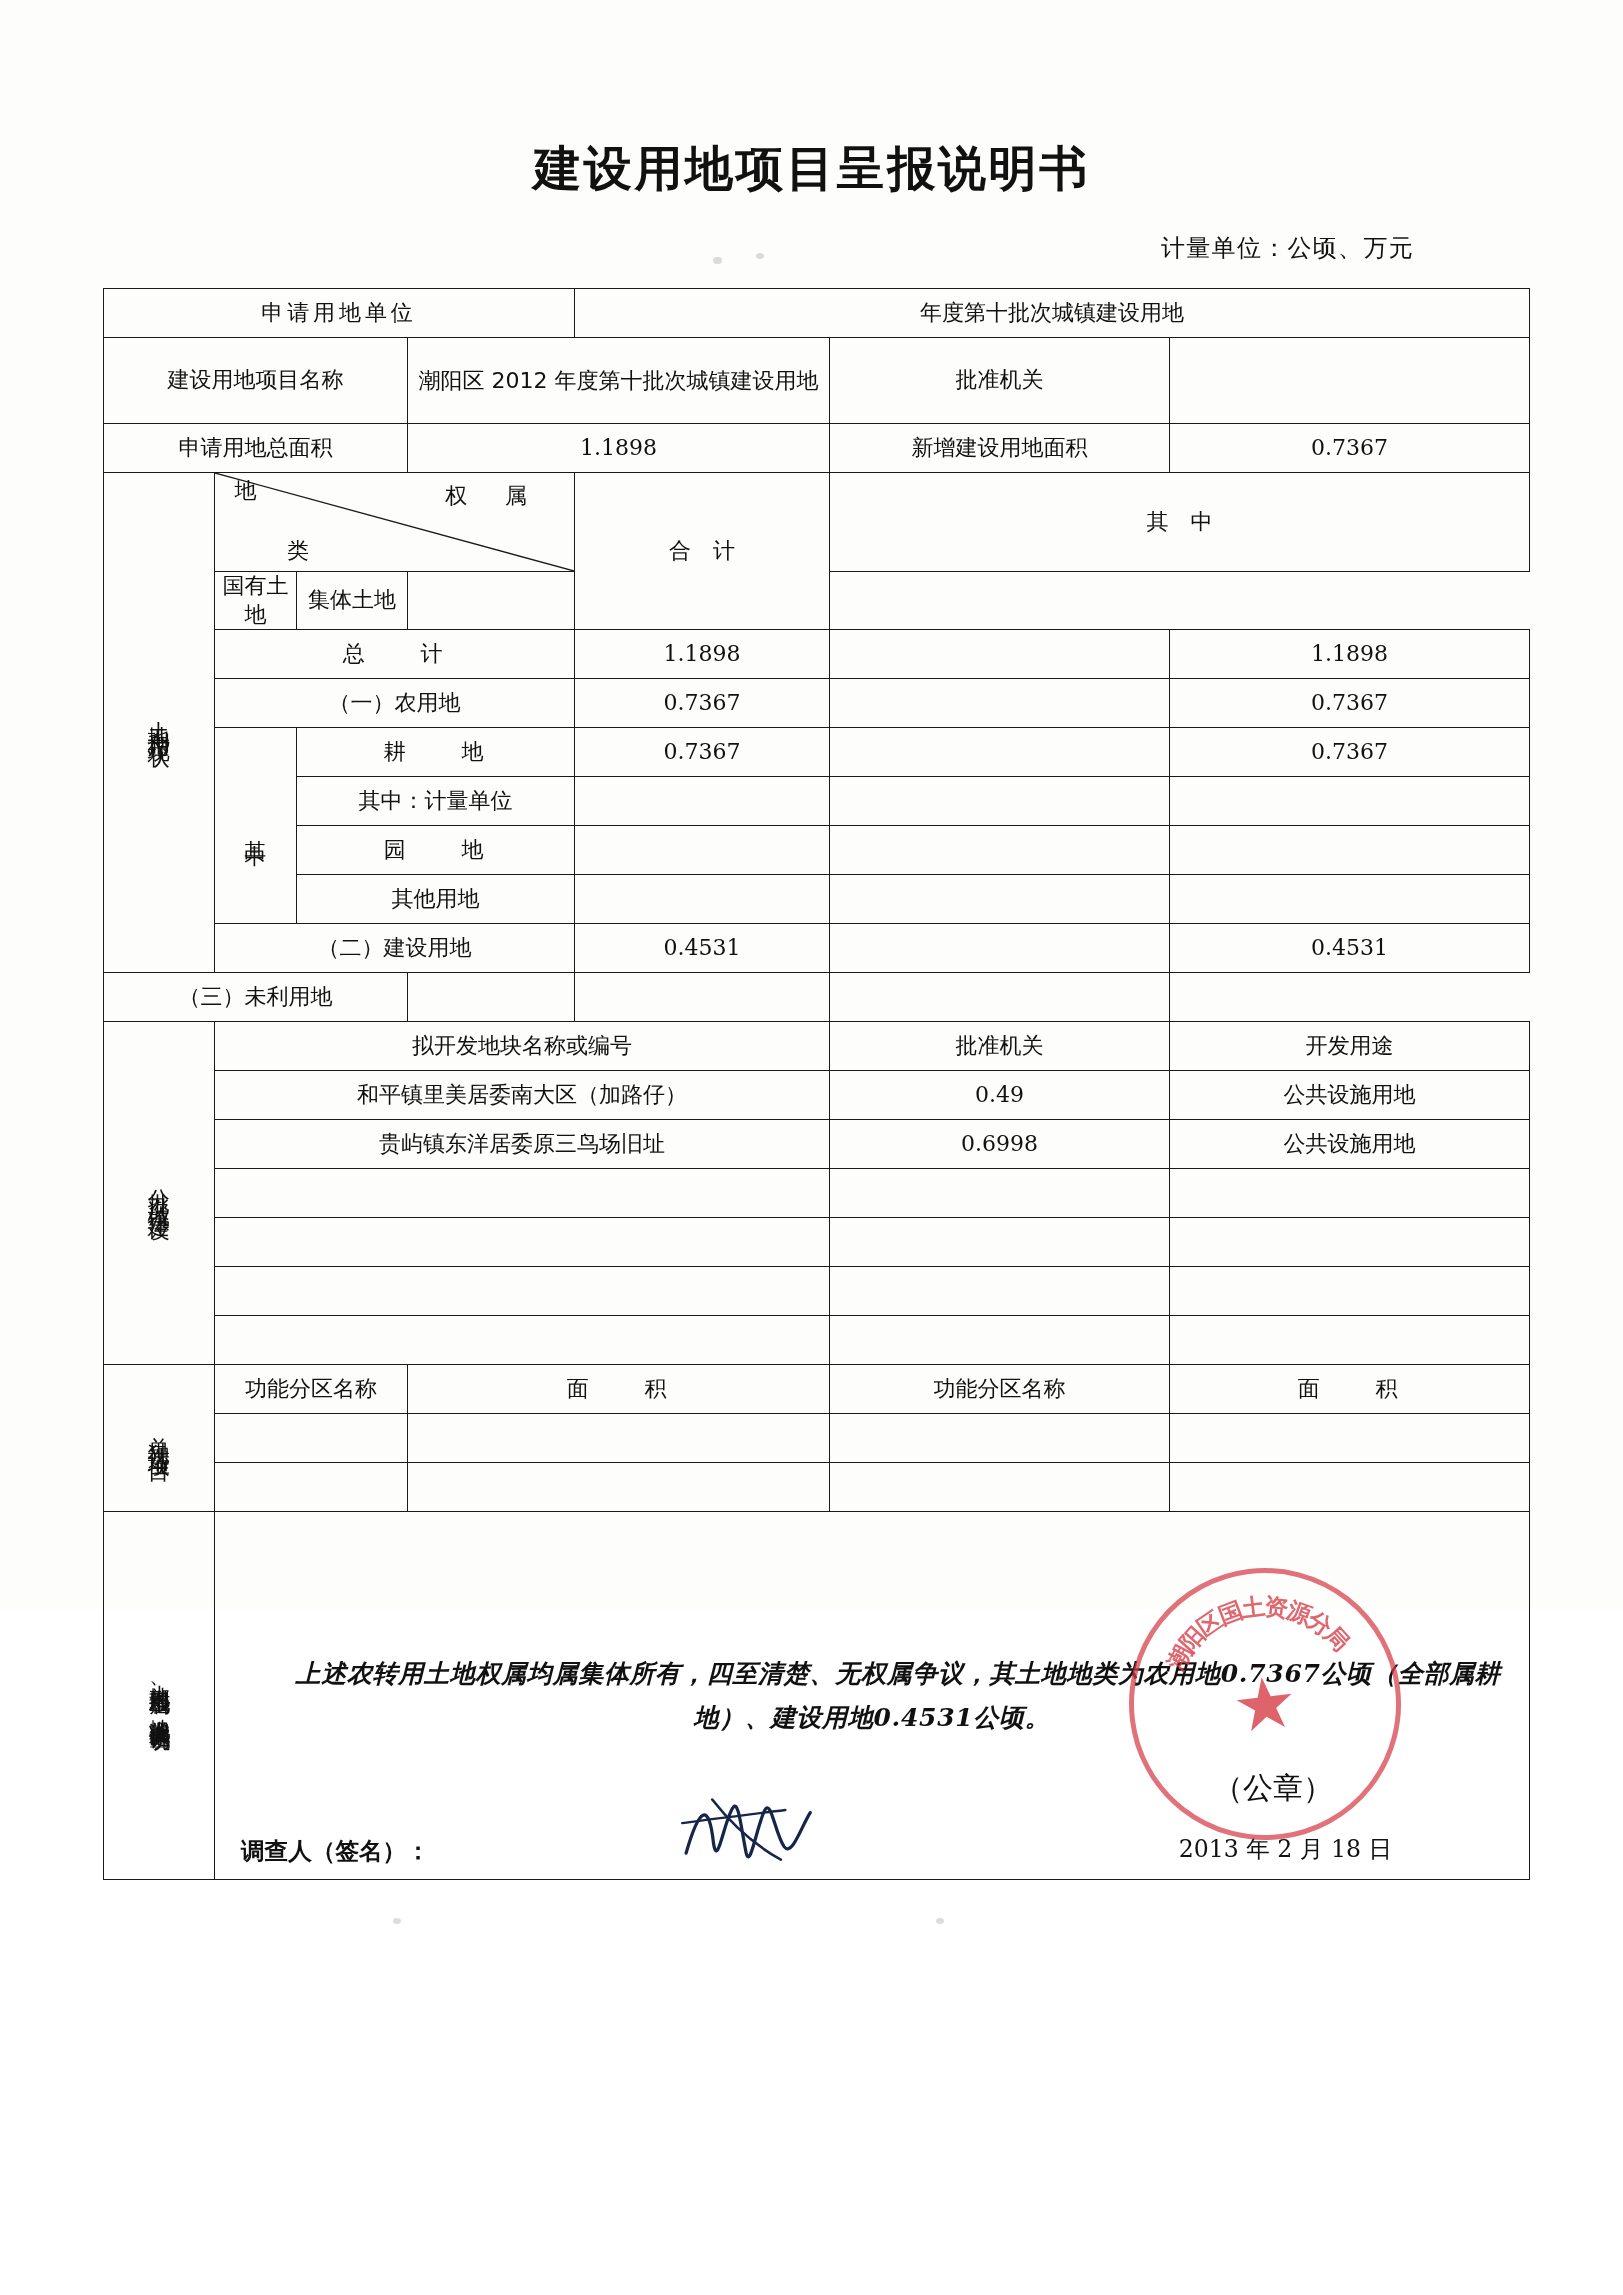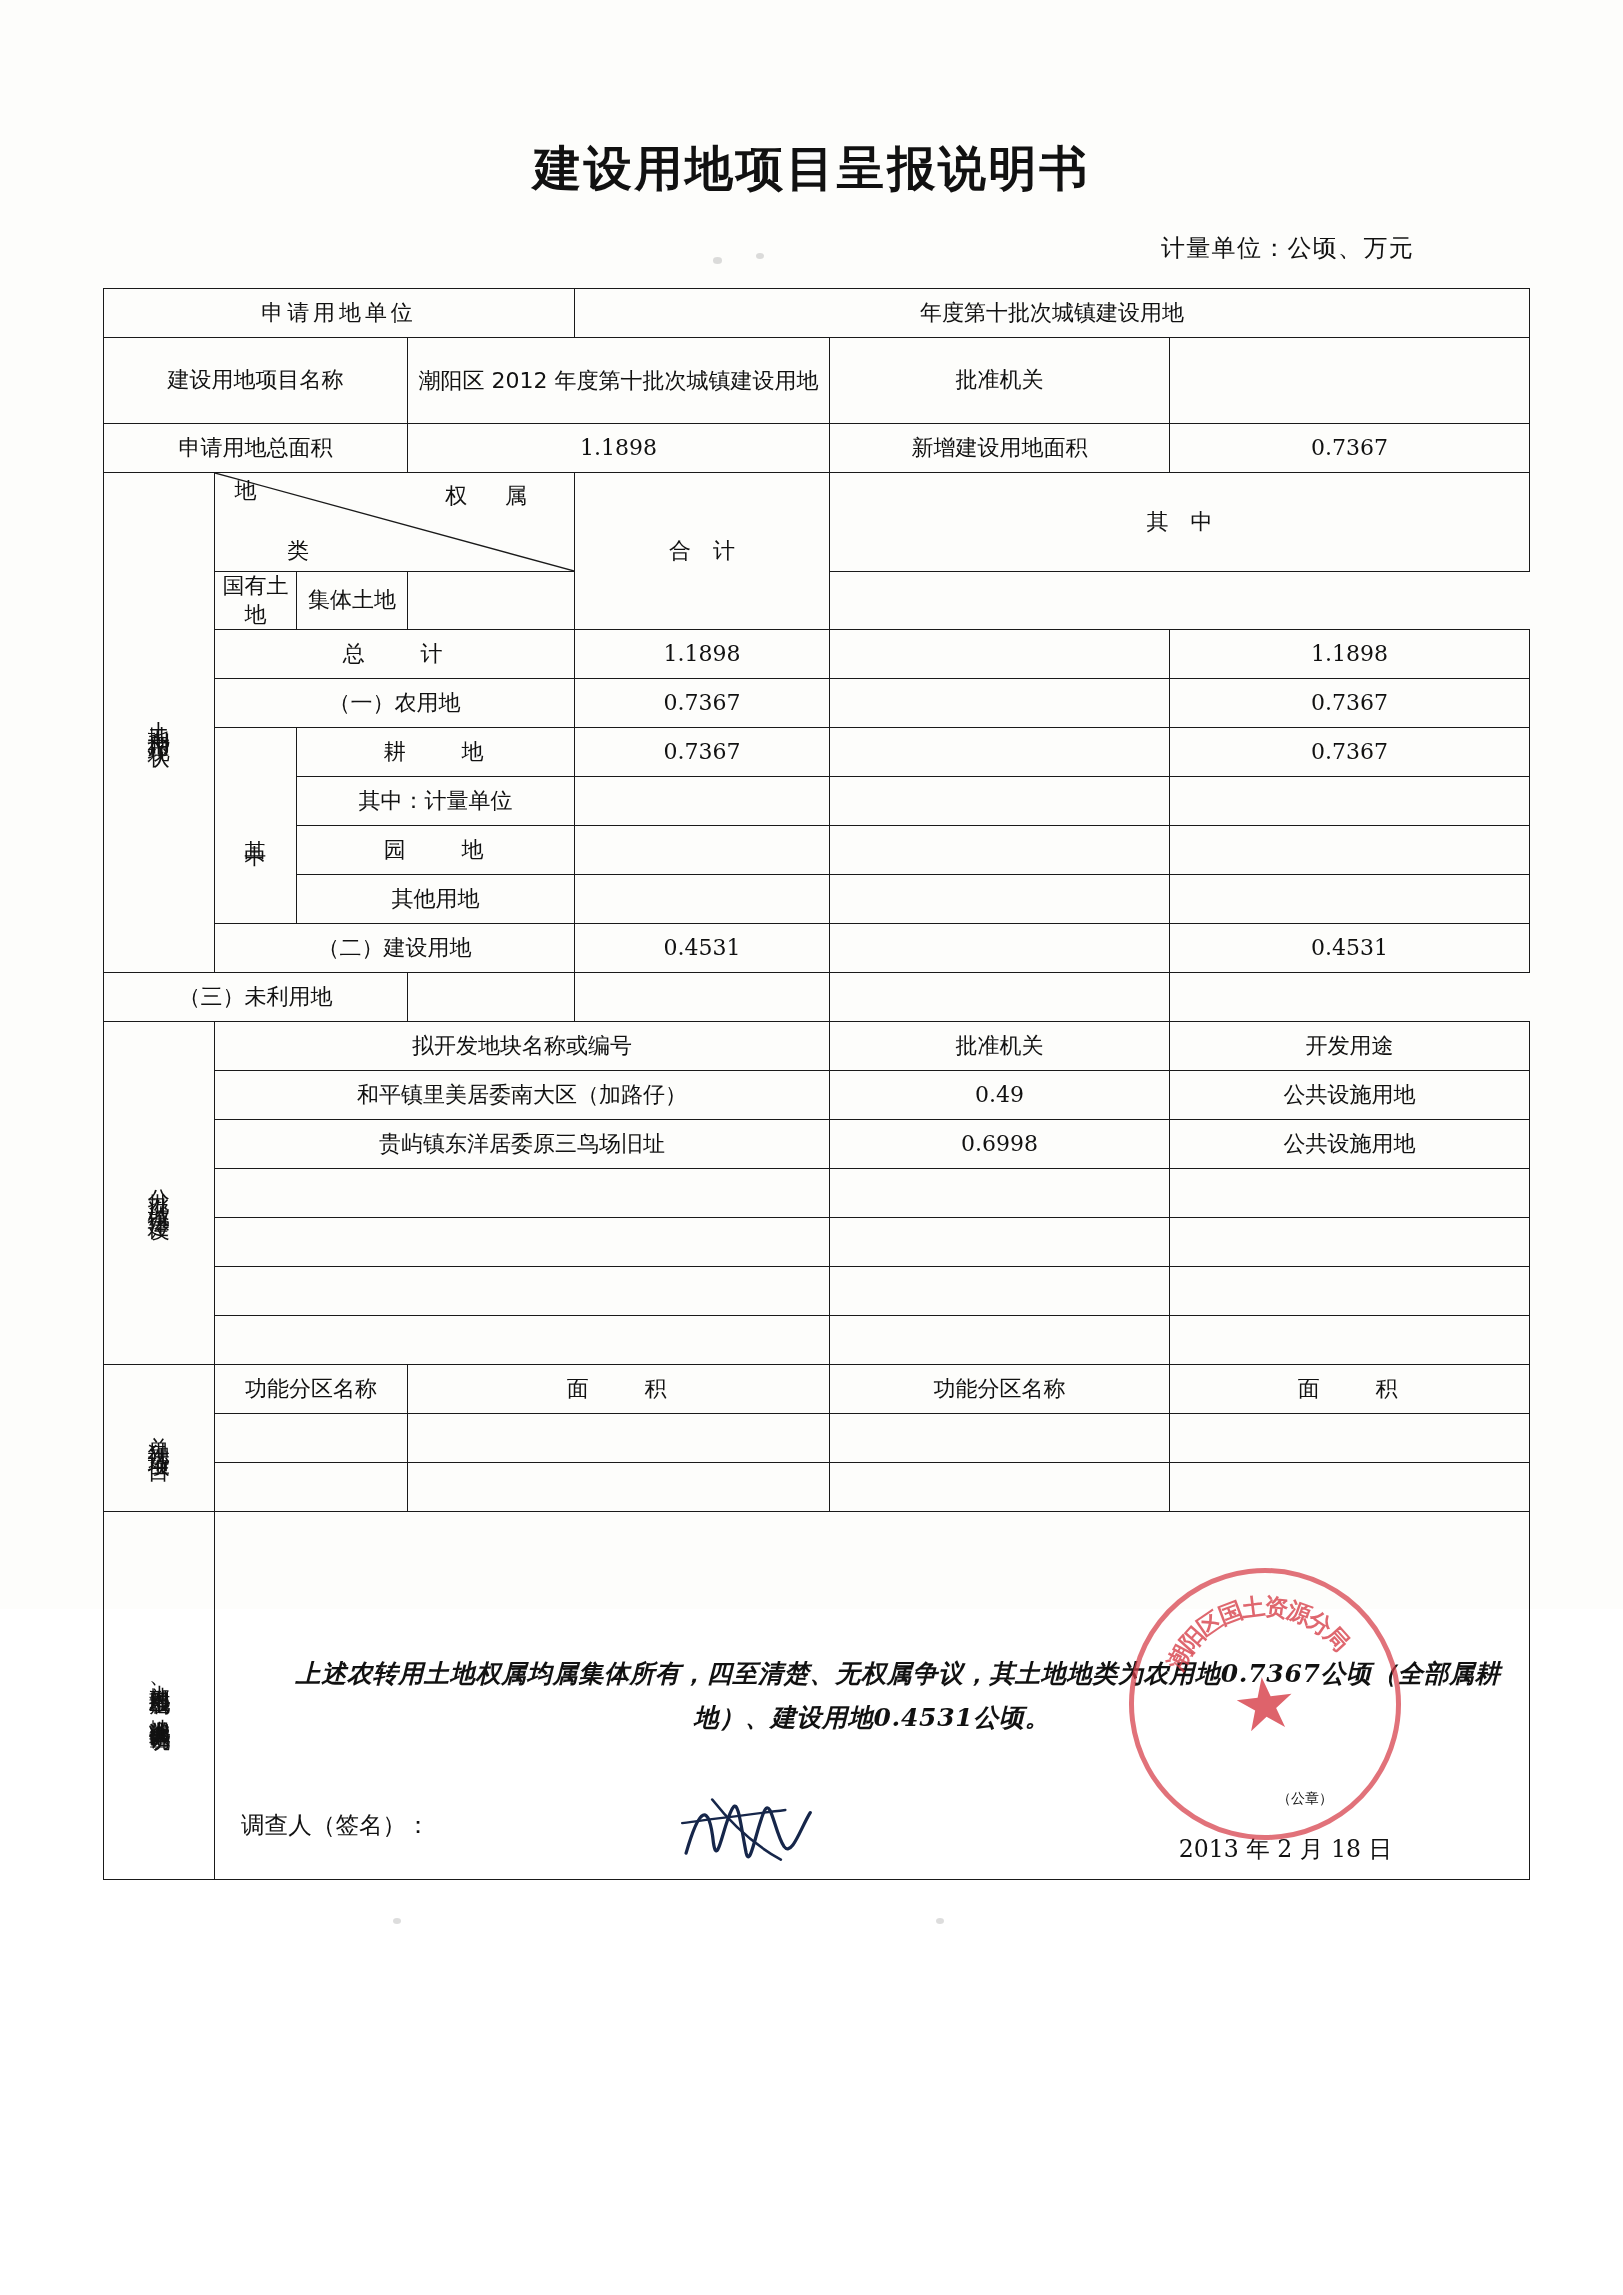--- a/index.html
+++ b/index.html
@@ -113,35 +113,36 @@
     line-height: 1.75;
     font-family: "DejaVu Serif", "Liberation Serif", serif;
     font-style: italic;
     font-weight: bold;
     text-indent: 52px;
     letter-spacing: 0.7px;
   }
   .sign-row {
     position: absolute;
     left: 26px;
-    bottom: 39px;
+    bottom: 13px;
     font-size: 23.6px;
+    font-weight: bold;
   }
   .date-row {
     position: absolute;
     right: 137px;
     bottom: 15px;
     font-size: 23.6px;
     font-family: "DejaVu Serif", "Liberation Serif", serif;
   }
   .seal-label {
     position: absolute;
     right: 196px;
     bottom: 72px;
-    font-size: 14px;
+    font-size: 30px;
     margin-left: 44px;
   }
   .stamp {
     position: absolute;
     right: 128px;
     bottom: 39px;
     width: 262px;
     height: 262px;
     border: 5.9px solid rgba(214,60,70,0.72);
     border-radius: 50%;

